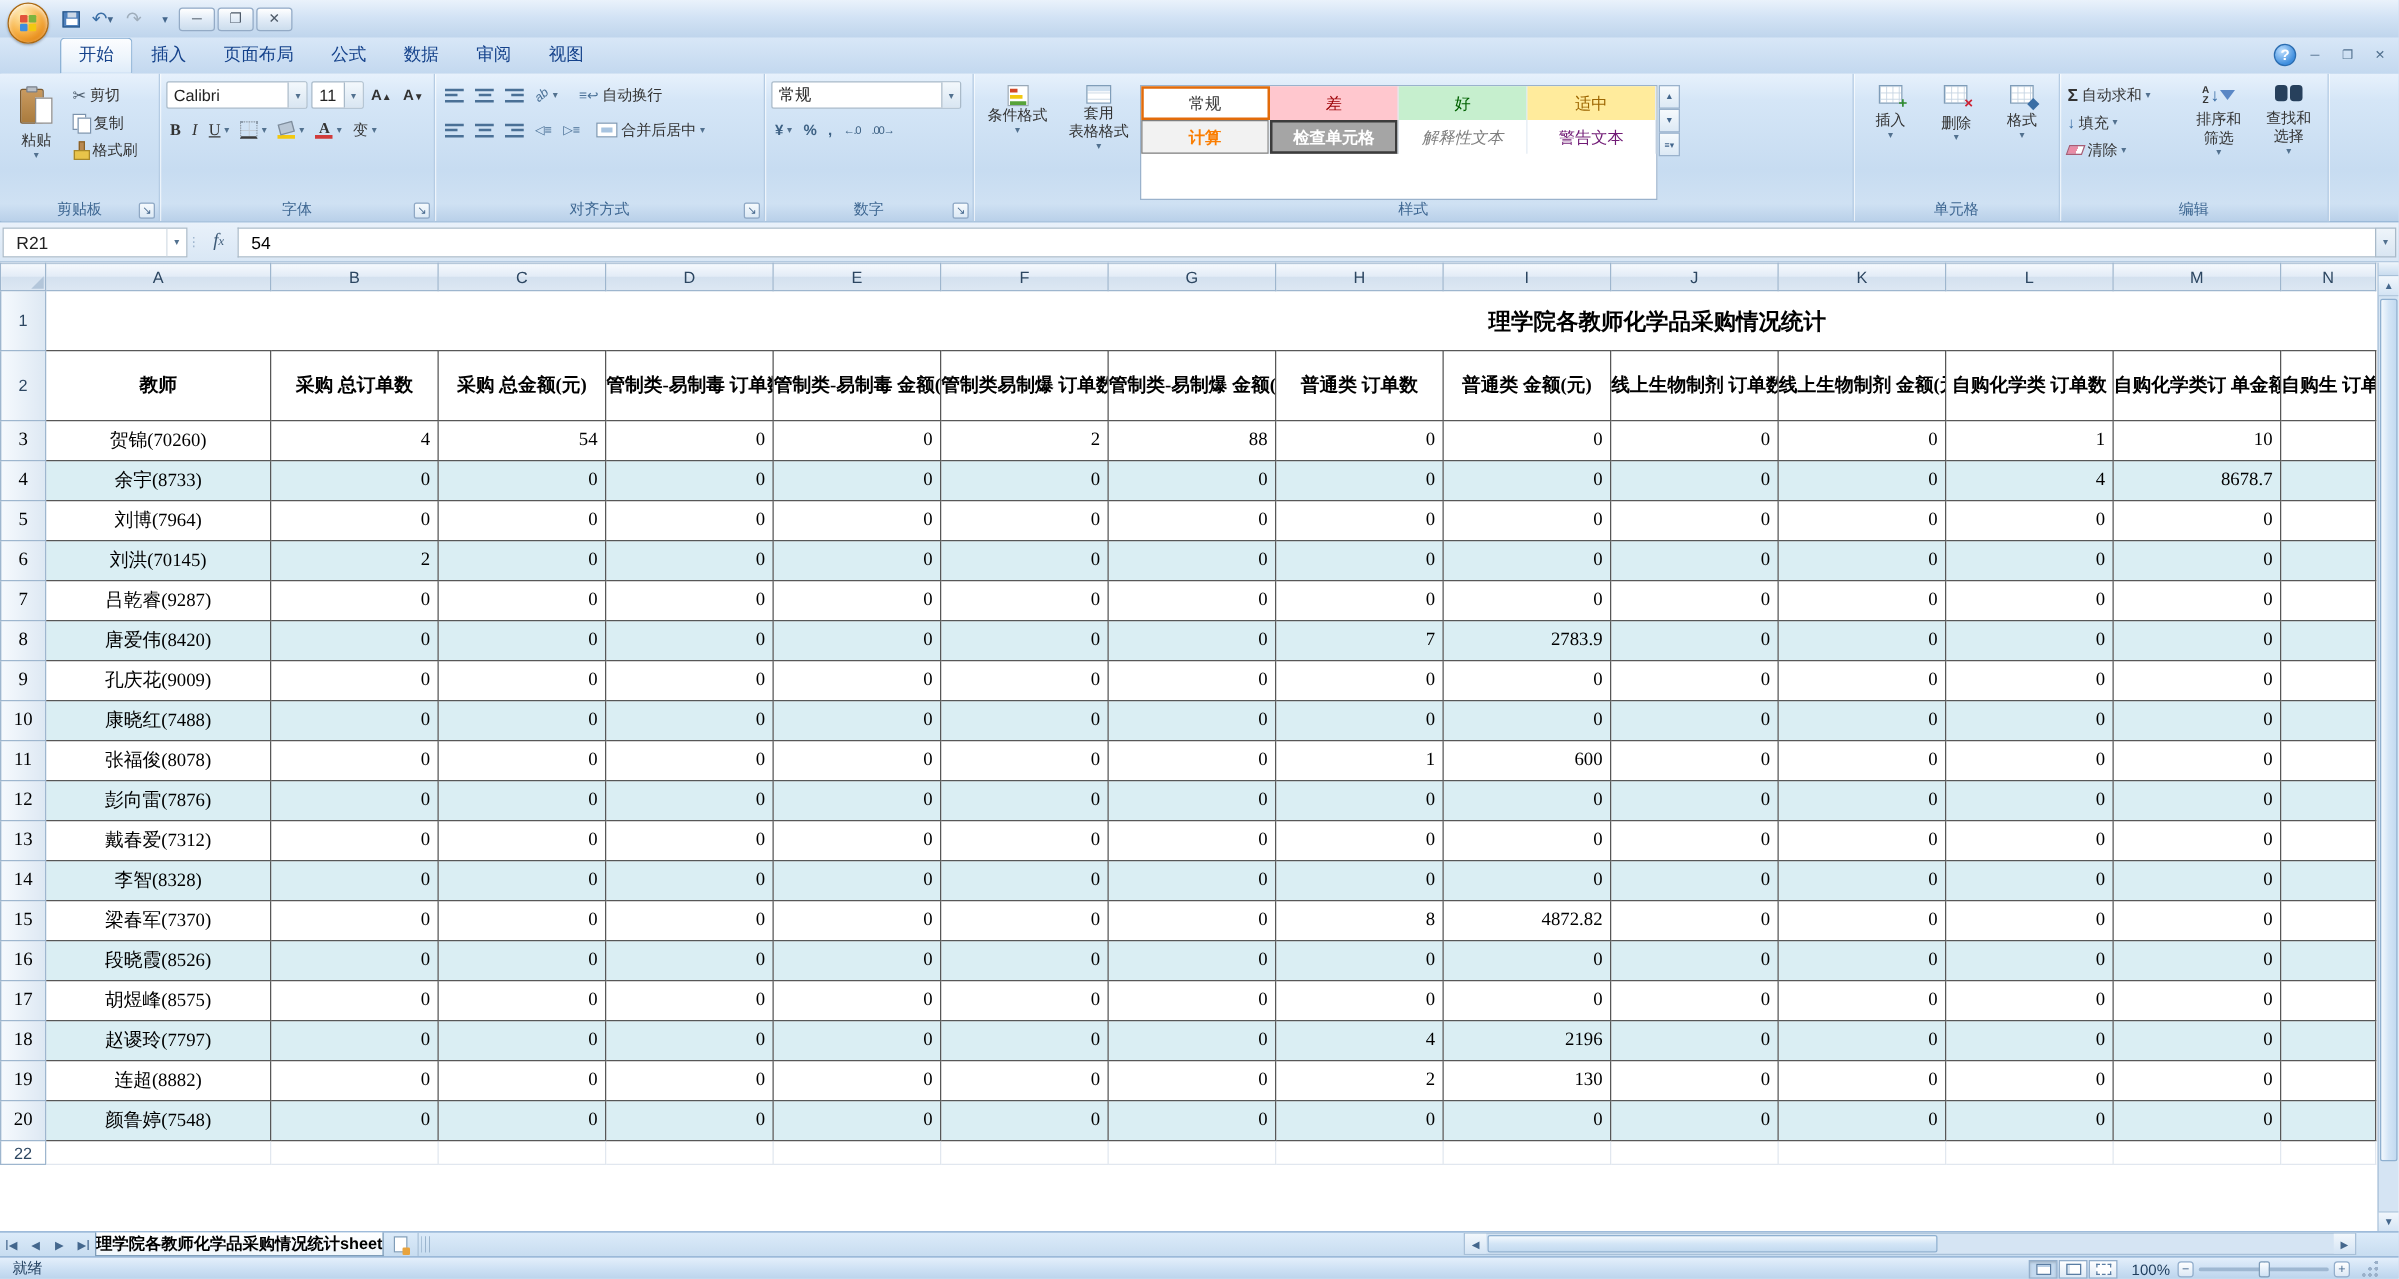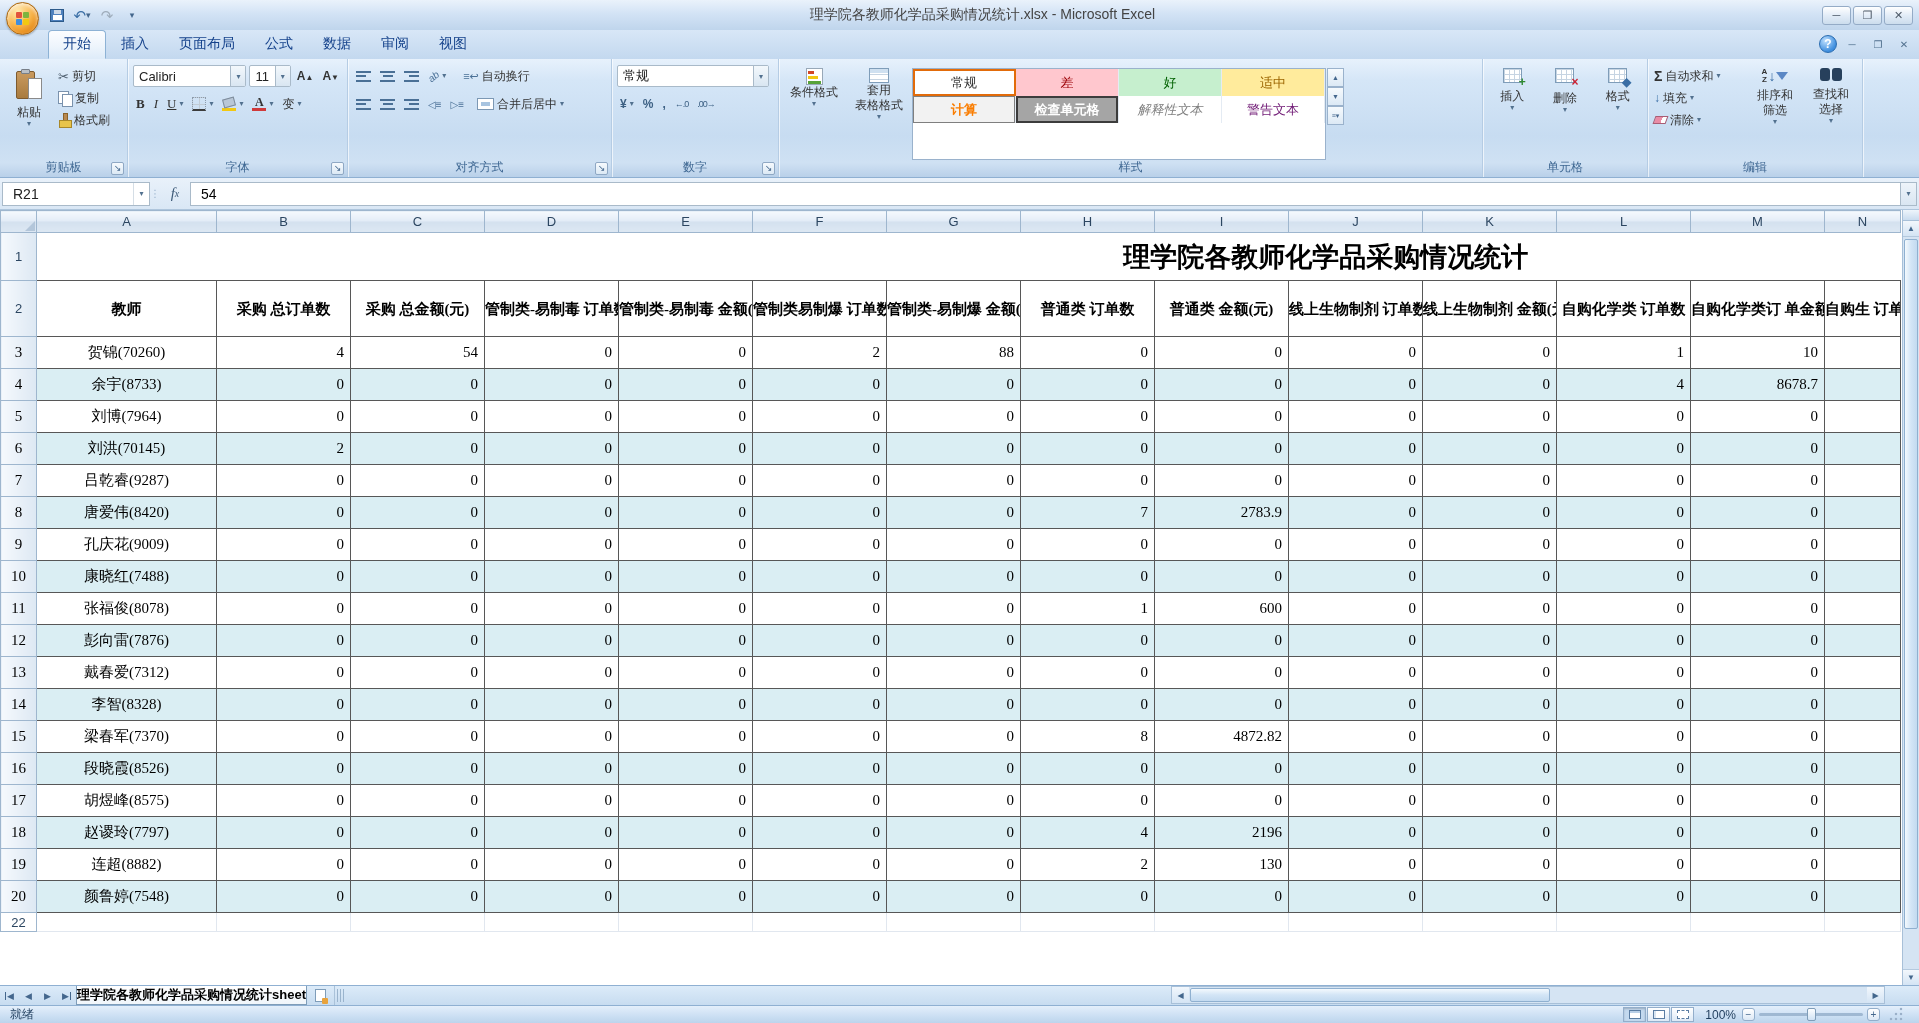--- a/index.html
+++ b/index.html
@@ -129,21 +129,21 @@
 .fb-expand{width:17px;height:24px;background:linear-gradient(#eef4fa,#d9e6f2);border:1px solid #a9bac9;display:flex;align-items:center;justify-content:center;font-size:8px;color:#52718f}
 
 
 .grid-area{position:absolute;top:210px;left:0;width:1919px;height:775px;background:#fff;overflow:hidden}
 table.grid{border-collapse:collapse;table-layout:fixed;width:1900px}
 table.grid td{overflow:hidden;white-space:nowrap}
 .colhead-row td{height:22px;background:linear-gradient(#f5f9fd,#e3ecf7 45%,#d4e1ef 50%,#dde8f3);border:1px solid #9eb6ce;font-size:13px;color:#2c4661;text-align:center;font-family:"Liberation Sans",sans-serif;font-weight:normal}
 td.corner{position:relative}
 .corner-tri{position:absolute;right:1px;bottom:1px;width:0;height:0;border-left:10px solid transparent;border-bottom:10px solid #b3c6da}
 td.rowhdr{background:linear-gradient(90deg,#f5f9fd,#dde8f3);border:1px solid #9eb6ce;font-size:13px;color:#2c4661;text-align:center;font-family:"Liberation Sans",sans-serif}
-.title-row td.title-cell{height:48px;border:none;background:#fff;font-family:"Liberation Serif",serif;font-weight:bold;font-size:27px;color:#000;text-align:center;padding-left:714px}
+.title-row td.title-cell{height:48px;border:none;background:#fff;font-family:"Liberation Serif",serif;font-weight:bold;font-size:18px;color:#000;text-align:center;padding-left:714px}
 .hdr-row td{height:56px}
 td.hdr{font-family:"Liberation Serif",serif;font-weight:bold;font-size:15px;color:#000;text-align:center;white-space:pre-line;line-height:20px;background:#fff}
 td.b{border:1px solid #575757}
 .data-row td{height:32px;font-family:"Liberation Serif",serif;font-size:15px;color:#000}
 td.name{text-align:center}
 td.num{text-align:right;padding-right:6px}
 tr.band td.b{background:#daeef3}
 tr.total-row td{height:36px;font-family:"Liberation Serif",serif;font-size:15px}
 tr.total-row td.b{background:#dce6f1}
 tr.total-row td.name{font-weight:bold}
@@ -166,21 +166,21 @@
 .ins-tab{width:28px;display:flex;align-items:center;justify-content:center;border-right:1px solid #aac2d9}
 .i-sheet{width:11px;height:13px;background:#fff;border:1px solid #7f9db9;position:relative}
 .i-sheet::after{content:'';position:absolute;right:-3px;bottom:-3px;width:6px;height:6px;background:#e8a33d;border-radius:1px}
 .tab-splitter{width:7px;margin:3px 2px;background:repeating-linear-gradient(90deg,#9ab4cd 0 1px,transparent 1px 3px)}
 .hscroll{position:absolute;left:1171px;top:986px;width:714px;height:18px;background:#d5e4f3;border:1px solid #a8c0d8;display:flex;align-items:stretch}
 .hs-btn{width:17px;display:flex;align-items:center;justify-content:center;font-size:8px;color:#44678d;background:linear-gradient(#f2f7fc,#d4e4f4)}
 .hs-thumb{position:absolute;left:18px;top:1px;height:14px;width:360px;background:linear-gradient(#f4f9fd,#d3e5f6 50%,#c3daf0);border:1px solid #8fb0d0;border-radius:2px}
 .hs-right{position:absolute;right:0;top:0;bottom:0;width:17px;display:flex;align-items:center;justify-content:center;font-size:8px;color:#44678d;background:linear-gradient(#f2f7fc,#d4e4f4)}
 
 
-.statusbar{position:absolute;top:1005px;left:0;width:100%;height:18px;background:linear-gradient(#e4effb,#cbdff3 60%,#bcd4ec);border-top:1px solid #8fb0d2;display:flex;align-items:center;font-size:12px;color:#1e3c5c}
+.statusbar{position:absolute;top:1005px;left:0;width:100%;height:18px;background:linear-gradient(#e4effb,#cbdff3 60%,#bcd4ec);border-top:1px solid #8fb0d2;display:flex;align-items:flex-end;font-size:12px;color:#1e3c5c}
 .st-ready{padding-left:10px}
 .st-right{margin-left:auto;display:flex;align-items:center;gap:6px;padding-right:16px}
 .views{display:flex;gap:1px}
 .viewbtn{width:23px;height:15px;border:1px solid #93aecb;background:linear-gradient(#ffffff,#dde9f6);display:flex;align-items:center;justify-content:center}
 .viewbtn.sel{background:#c3d9ef;box-shadow:inset 0 1px 2px rgba(0,0,0,.2)}
 .vi{width:12px;height:9px;border:1px solid #5a7da3;background:linear-gradient(#b9cfe6 2px,transparent 2px),#fff}
 .vi.pl{background:linear-gradient(90deg,transparent 2px,#fff 2px 10px,transparent 10px),#d9e5f1}
 .vi.pb{background:#fff;border-style:dashed}
 .zoomlbl{min-width:36px;text-align:right}
 .zslider{display:flex;align-items:center;gap:4px}
@@ -212,21 +212,20 @@
           <span class="glyph-undo">↶</span>
           <span class="qat-caret">▾</span>
         </span>
       <span class="qat-btn">
           <span class="glyph-redo">↷</span>
         </span>
       <span class="qat-btn">
           <span class="qat-caret">▾</span>
         </span>
     </div>
-    <div class="tb-title">理学院各教师化学品采购情况统计.xlsx - Microsoft Excel</div>
     <div class="winbtns">
       <span class="winbtn">─</span>
       <span class="winbtn">❐</span>
       <span class="winbtn">✕</span>
     </div>
   </div>
 
   <div class="tabstrip">
     <div style="display:flex;align-items:flex-end">
         <div class="rtab active">开始</div>

